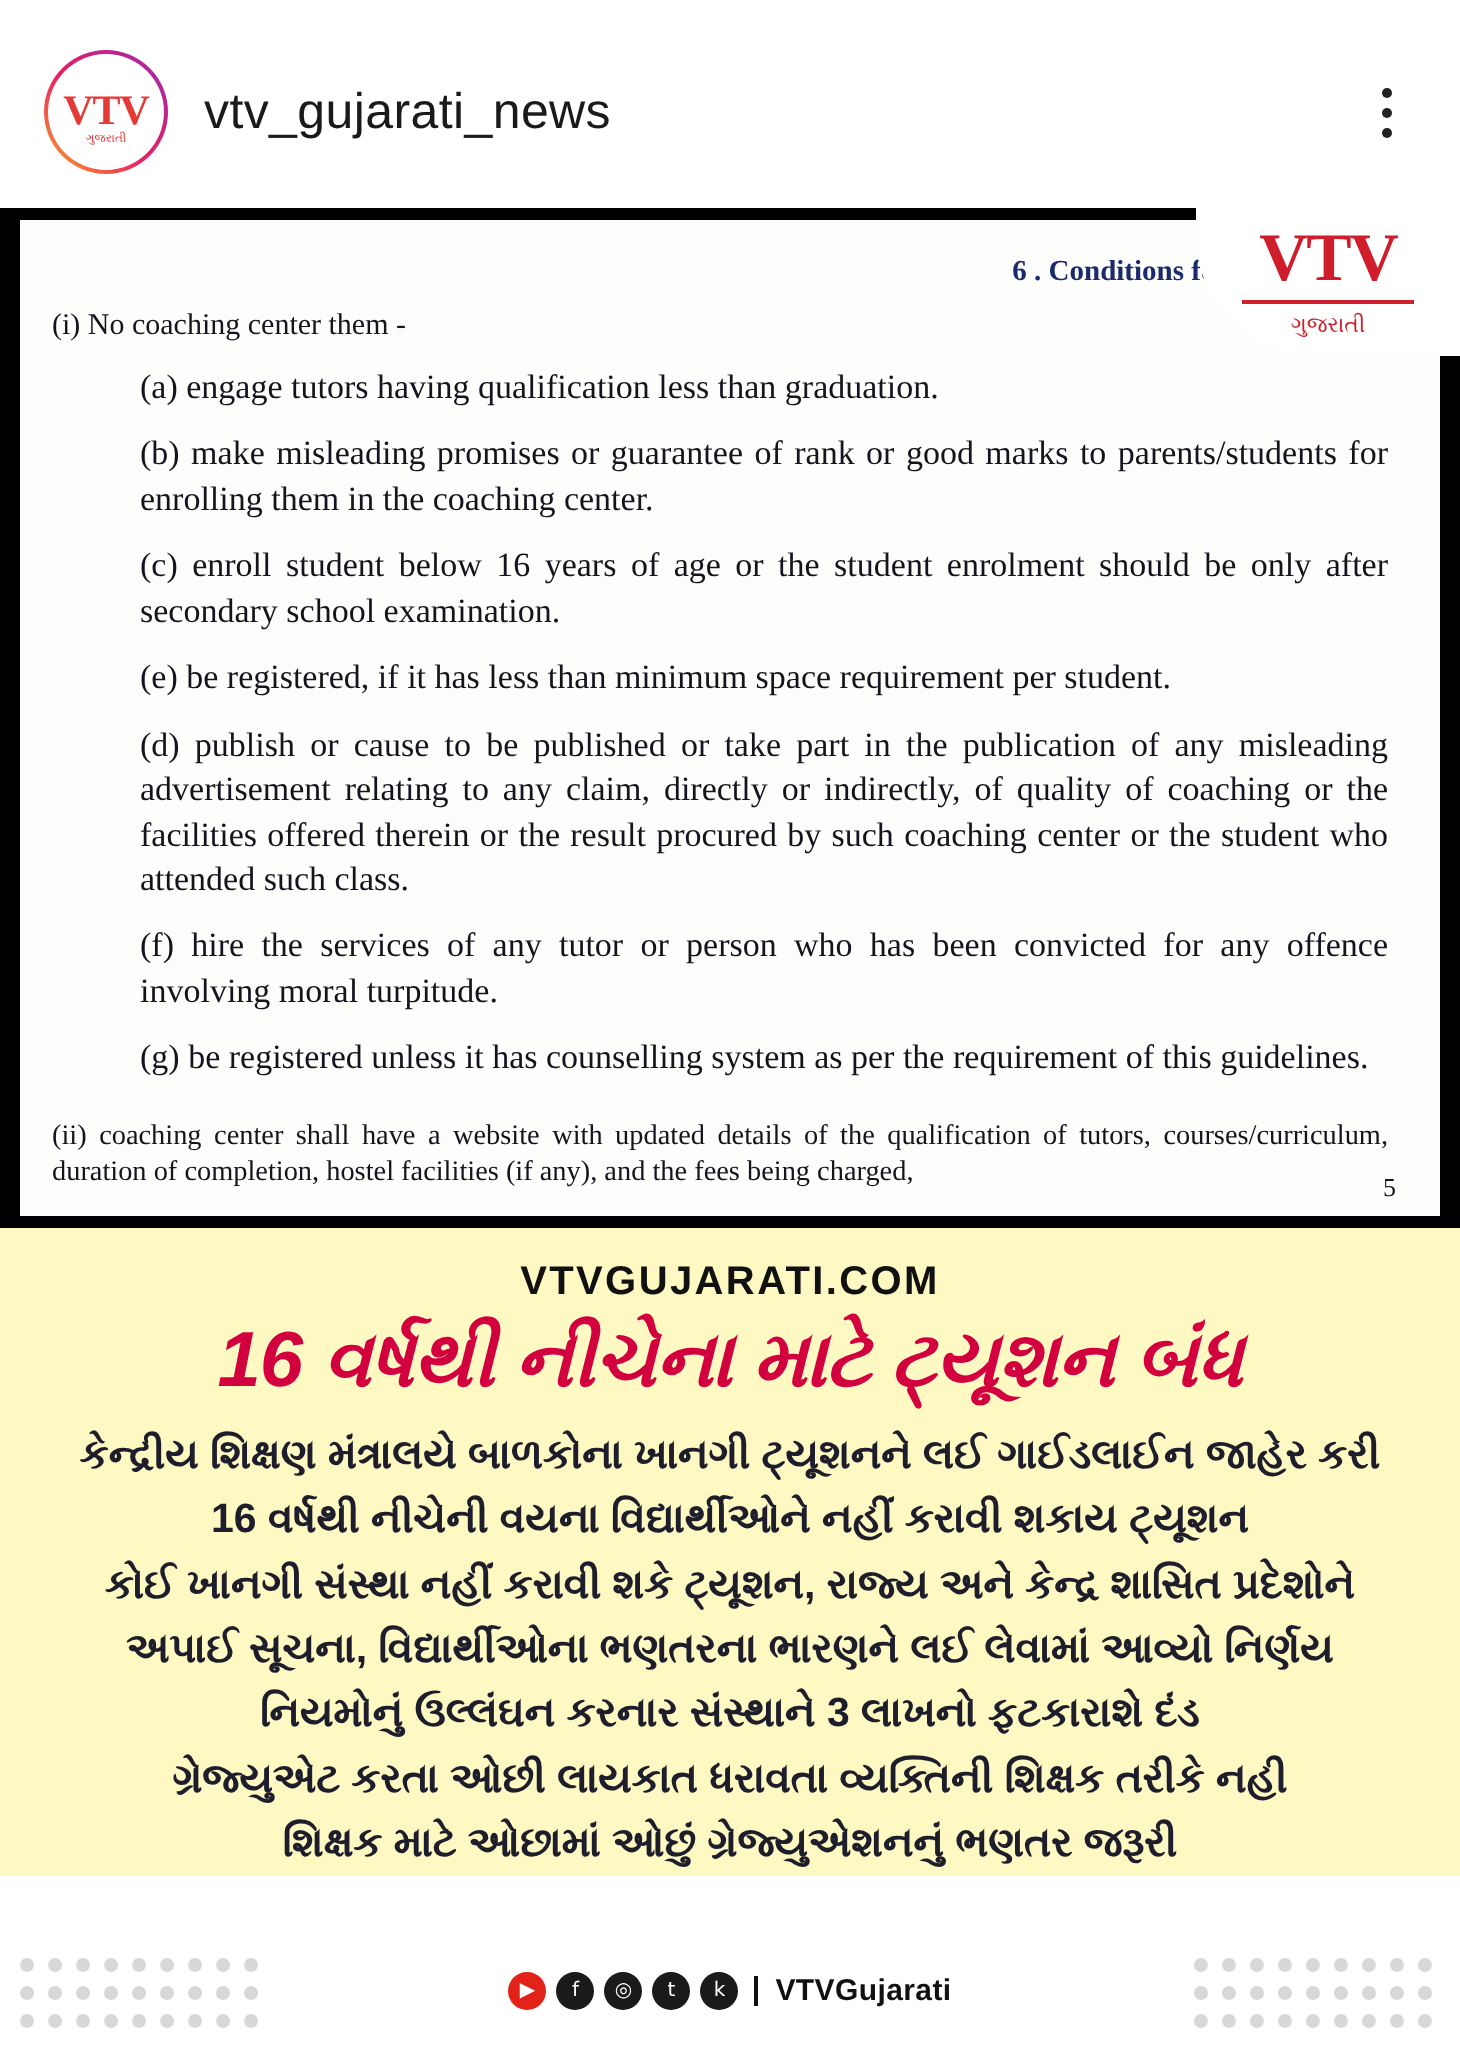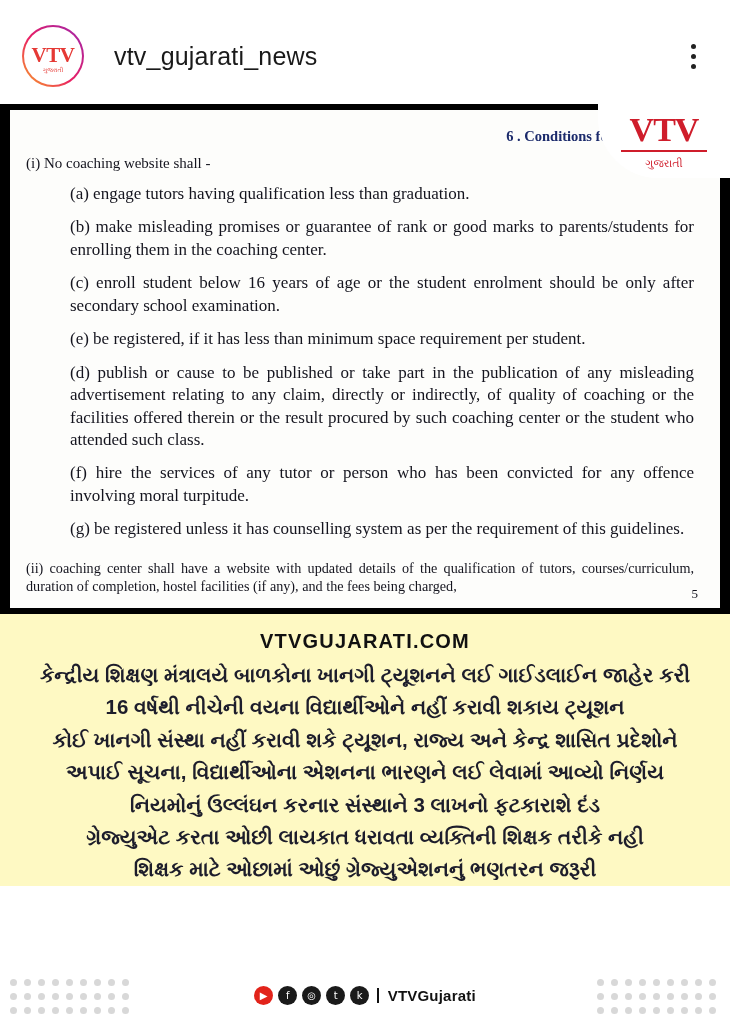--- a/index.html
+++ b/index.html
@@ -52,21 +52,21 @@
     line-height: 1;
     margin-top: 6px;
   }
   .avatar-sub {
     font-size: 6px;
     color: #e53935;
     line-height: 1;
     margin-top: 1px;
   }
   .account-name {
-    margin-left: 30px;
+    margin-left: 18px;
     font-size: 25px;
     color: #1a1a1a;
     font-family: "Liberation Sans", sans-serif;
     letter-spacing: 0.2px;
   }
   .kebab {
     margin-left: auto;
     width: 30px; height: 40px;
     display: flex; flex-direction: column;
     align-items: center; justify-content: center;
@@ -280,48 +280,49 @@
       <span></span>
       <span></span>
     </div>
   </div>
 
   <div class="post">
 
     <div class="doc-wrap">
       <div class="doc-page">
         <div class="doc-h">6 . Conditions for Registration</div>
-        <div class="doc-l1">(i) No coaching website shall -</div>
+        <div class="doc-l1">(i) No coaching center them -</div>
         <div class="doc-l2">(a) engage tutors having qualification less than graduation.</div>
         <div class="doc-l2">(b) make misleading promises or guarantee of rank or good marks to parents/students for enrolling them in the coaching center.</div>
         <div class="doc-l2">(c) enroll student below 16 years of age or the student enrolment should be only after secondary school examination.</div>
         <div class="doc-l2">(e) be registered, if it has less than minimum space requirement per student.</div>
         <div class="doc-l2">(d) publish or cause to be published or take part in the publication of any misleading advertisement relating to any claim, directly or indirectly, of quality of coaching or the facilities offered therein or the result procured by such coaching center or the student who attended such class.</div>
         <div class="doc-l2">(f) hire the services of any tutor or person who has been convicted for any offence involving moral turpitude.</div>
         <div class="doc-l2">(g) be registered unless it has counselling system as per the requirement of this guidelines.</div>
         <div class="doc-l1b">(ii) coaching center shall have a website with updated details of the qualification of tutors, courses/curriculum, duration of completion, hostel facilities (if any), and the fees being charged,</div>
         <div class="page-num">5</div>
       </div>
       <div class="vtv-badge">
         <div class="v1">VTV</div>
         <div class="rule"></div>
         <div class="v2">ગુજરાતી</div>
       </div>
     </div>
 
     <div class="caption">
       <div class="site">VTVGUJARATI.COM</div>
+      <div class="headline">16 વર્ષથી નીચેના માટે ટ્યૂશન બંધ</div>
       <div class="body-lines">
         <div>કેન્દ્રીય શિક્ષણ મંત્રાલયે બાળકોના ખાનગી ટ્યૂશનને લઈ ગાઈડલાઈન જાહેર કરી</div>
         <div>16 વર્ષથી નીચેની વયના વિદ્યાર્થીઓને નહીં કરાવી શકાય ટ્યૂશન</div>
         <div>કોઈ ખાનગી સંસ્થા નહીં કરાવી શકે ટ્યૂશન, રાજ્ય અને કેન્દ્ર શાસિત પ્રદેશોને</div>
-        <div>અપાઈ સૂચના, વિદ્યાર્થીઓના એશનના ભારણને લઈ લેવામાં આવ્યો નિર્ણય</div>
+        <div>અપાઈ સૂચના, વિદ્યાર્થીઓના ભણતરના ભારણને લઈ લેવામાં આવ્યો નિર્ણય</div>
         <div>નિયમોનું ઉલ્લંઘન કરનાર સંસ્થાને 3 લાખનો ફટકારાશે દંડ</div>
         <div>ગ્રેજ્યુએટ કરતા ઓછી લાયકાત ધરાવતા વ્યક્તિની શિક્ષક તરીકે નહી</div>
-        <div>શિક્ષક માટે ઓછામાં ઓછું ગ્રેજ્યુએશનનું ભણતરન જરૂરી</div>
+        <div>શિક્ષક માટે ઓછામાં ઓછું ગ્રેજ્યુએશનનું ભણતર જરૂરી</div>
       </div>
     </div>
 
     <div class="footer">
       <div class="dots left">
         <i></i>
           <i></i>
           <i></i>
           <i></i>
           <i></i>

